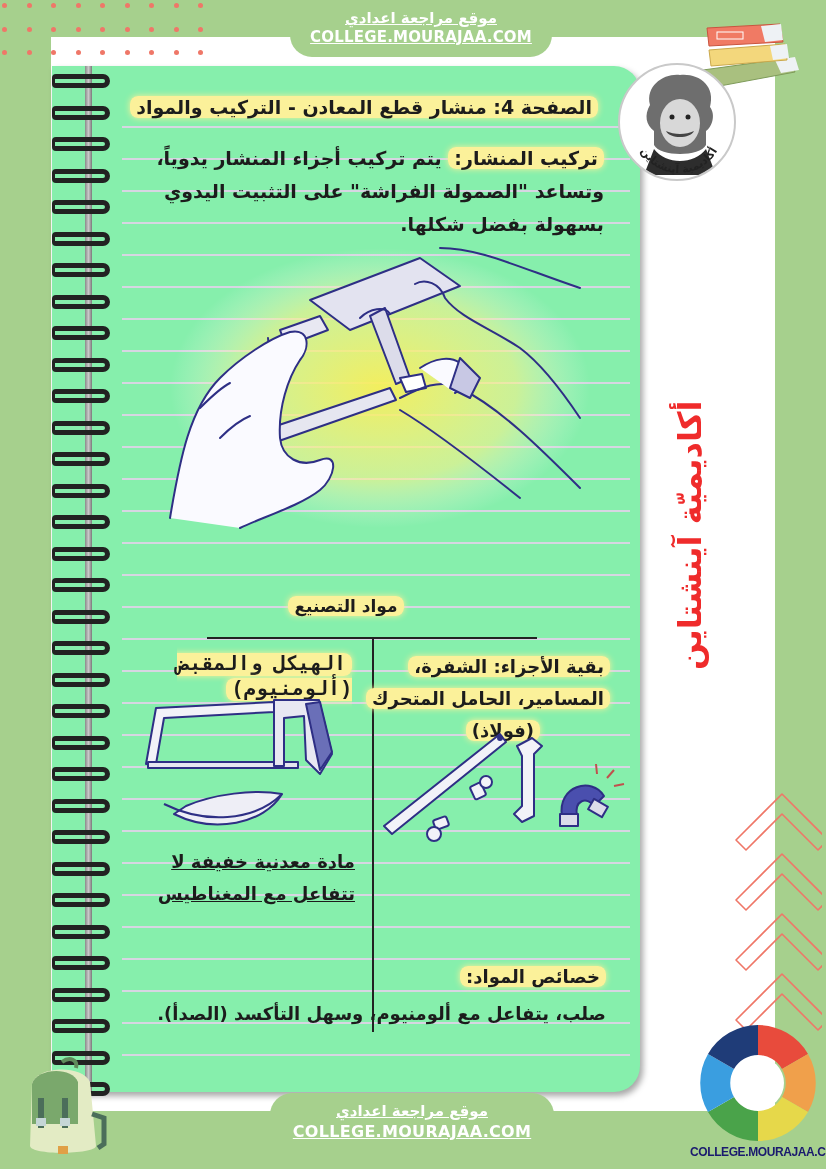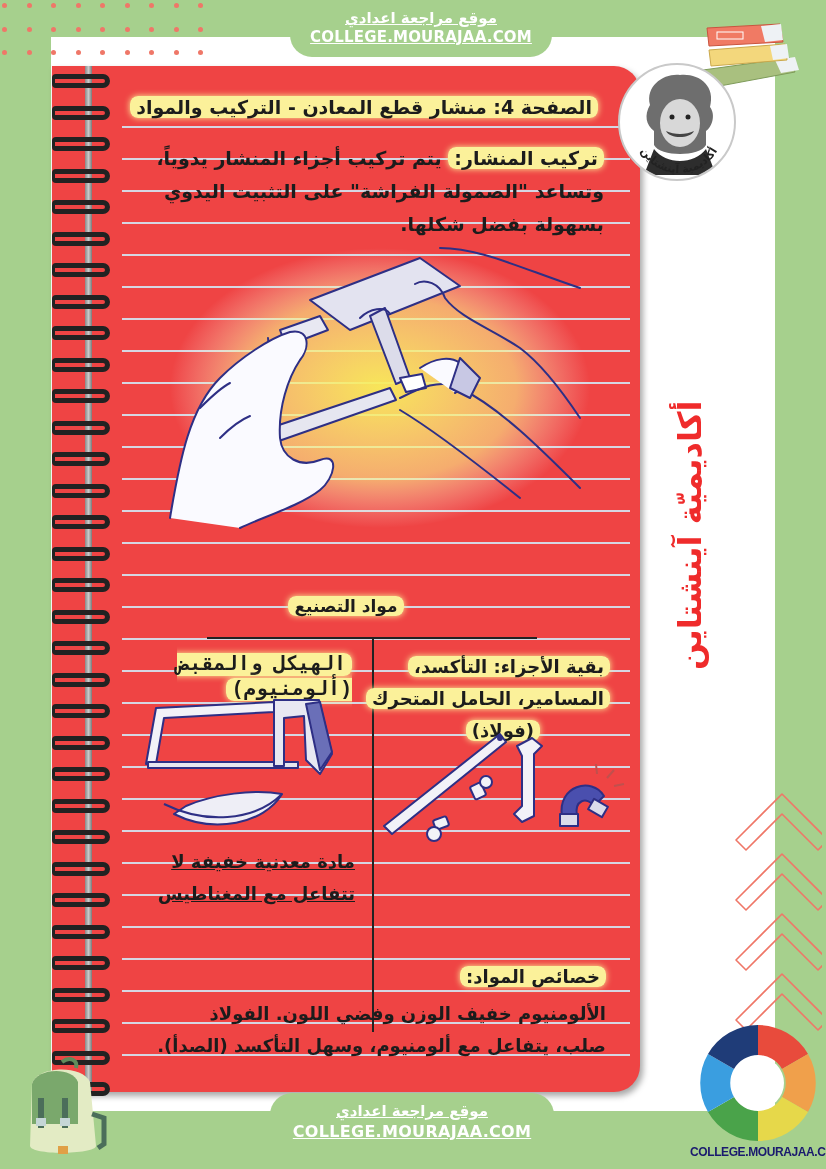--- a/index.html
+++ b/index.html
@@ -20,21 +20,21 @@
   .top-pill { position: absolute; left: 290px; top: 0; width: 262px; height: 57px; background: #a6d08d; border-radius: 0 0 22px 22px; text-align: center; color: #fff; }
   .top-pill .ar { font-size: 15px; font-weight: bold; text-decoration: underline; direction: rtl; margin-top: 9px; display: block; }
   .top-pill .en { font-size: 15px; font-weight: bold; text-decoration: underline; display: block; margin-top: 1px; letter-spacing: 0.2px; }
 
   
   .bottom-pill { position: absolute; left: 270px; top: 1093px; width: 284px; height: 76px; background: #a6d08d; border-radius: 22px 22px 0 0; text-align: center; color: #fff; }
   .bottom-pill .ar { font-size: 15px; font-weight: bold; text-decoration: underline; direction: rtl; margin-top: 9px; display: block; }
   .bottom-pill .en { font-size: 16px; font-weight: bold; text-decoration: underline; display: block; margin-top: 2px; letter-spacing: 0.3px; }
 
   
-  .notebook { position: absolute; left: 52px; top: 66px; width: 588px; height: 1026px; background: #ef4444; border-radius: 0 26px 26px 0; box-shadow: 3px 4px 6px rgba(0,0,0,0.35); overflow: hidden; }
+  .notebook { position: absolute; left: 52px; top: 66px; width: 588px; height: 1026px; background: #86efac; border-radius: 0 26px 26px 0; box-shadow: 3px 4px 6px rgba(0,0,0,0.35); overflow: hidden; }
   .ruled-line { position: absolute; left: 70px; right: 10px; height: 2px; background: #d6d6e2; }
 
   
   .spiral { position: absolute; left: 52px; top: 66px; width: 60px; height: 1026px; }
   .spine { position: absolute; left: 33px; top: 0; width: 7px; height: 100%; background: linear-gradient(90deg,#8a8a8a,#c8c8c8,#7a7a7a); }
   .ring { position: absolute; left: 0; width: 58px; height: 14px; border: 5px solid #222; border-left-width: 3px; border-radius: 8px 14px 14px 8px; background: transparent; }
 
   .hl { background: #fbf19a; border-radius: 8px; padding: 0 6px; box-shadow: 0 0 6px #fbf19a; }
 
   .txt { position: absolute; direction: rtl; text-align: right; color: #1c1c1c; font-weight: bold; font-family: "DejaVu Sans", sans-serif; }
@@ -191,21 +191,21 @@
       <path d="M300 120 L320 140 L310 160 L290 150 Z" fill="#c8c8e4"></path>
       <path d="M200 80 C210 70 225 68 230 76"></path>
     </g>
   </svg>
 
   <div class="txt section-heading"><span class="hl">مواد التصنيع</span></div>
   <div class="hbar"></div>
   <div class="vbar"></div>
 
   <div class="txt right-col-title">
-    <div><span class="hl">بقية الأجزاء: التأكسد،</span></div>
+    <div><span class="hl">بقية الأجزاء: الشفرة،</span></div>
     <div><span class="hl">المسامير، الحامل المتحرك</span></div>
     <div style="margin-right:70px"><span class="hl">(فولاذ)</span></div>
   </div>
 
   <svg class="illus" style="left:330px;top:660px;width:250px;height:120px;" viewBox="0 0 250 120">
     <g fill="#f2f2f8" stroke="#2e2f85" stroke-width="2" stroke-linejoin="round">
       <path d="M2 100 L118 8 L124 16 L10 108 Z"></path>
       <circle cx="118" cy="12" r="2" fill="#2e2f85"></circle>
       <rect x="52" y="92" width="14" height="10" rx="2" transform="rotate(-20 59 97)"></rect>
       <circle cx="52" cy="108" r="7"></circle>
@@ -233,21 +233,20 @@
     </g>
   </svg>
 
   <div class="txt left-col-desc">
     <div>مادة معدنية خفيفة لا</div>
     <div>تتفاعل مع المغناطيس</div>
   </div>
 
   <div class="txt props-title"><span class="hl">خصائص المواد:</span></div>
   <div class="txt props-body">
-    <div>الألومنيوم خفيف الوزن وفضي اللون. الفولاذ</div>
     <div>صلب، يتفاعل مع ألومنيوم، وسهل التأكسد (الصدأ).</div>
   </div>
 </div>
 
 <div class="spiral" id="spiral">
   <div class="spine"></div>
 <div class="ring" style="top: 8px;"></div>
     <div class="ring" style="top: 39.5px;"></div>
     <div class="ring" style="top: 71px;"></div>
     <div class="ring" style="top: 102.5px;"></div>

